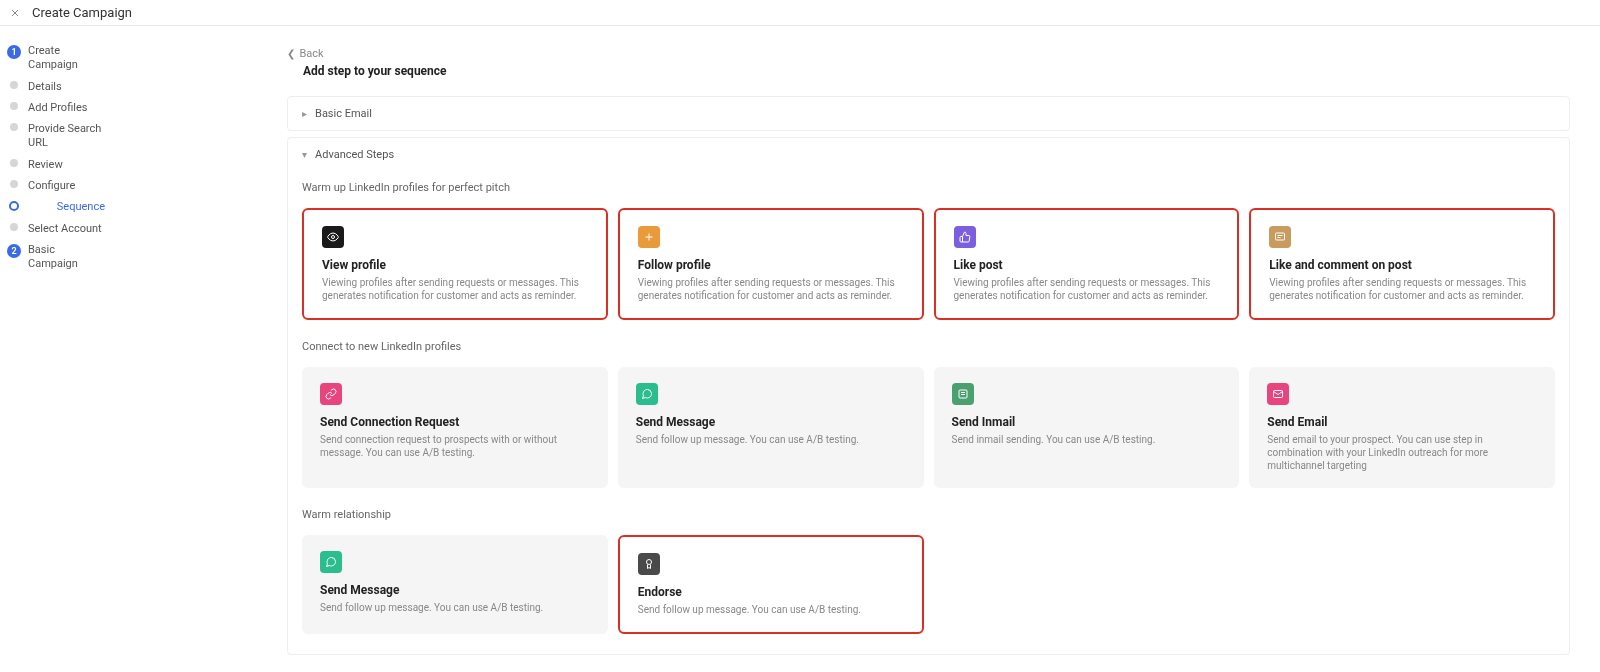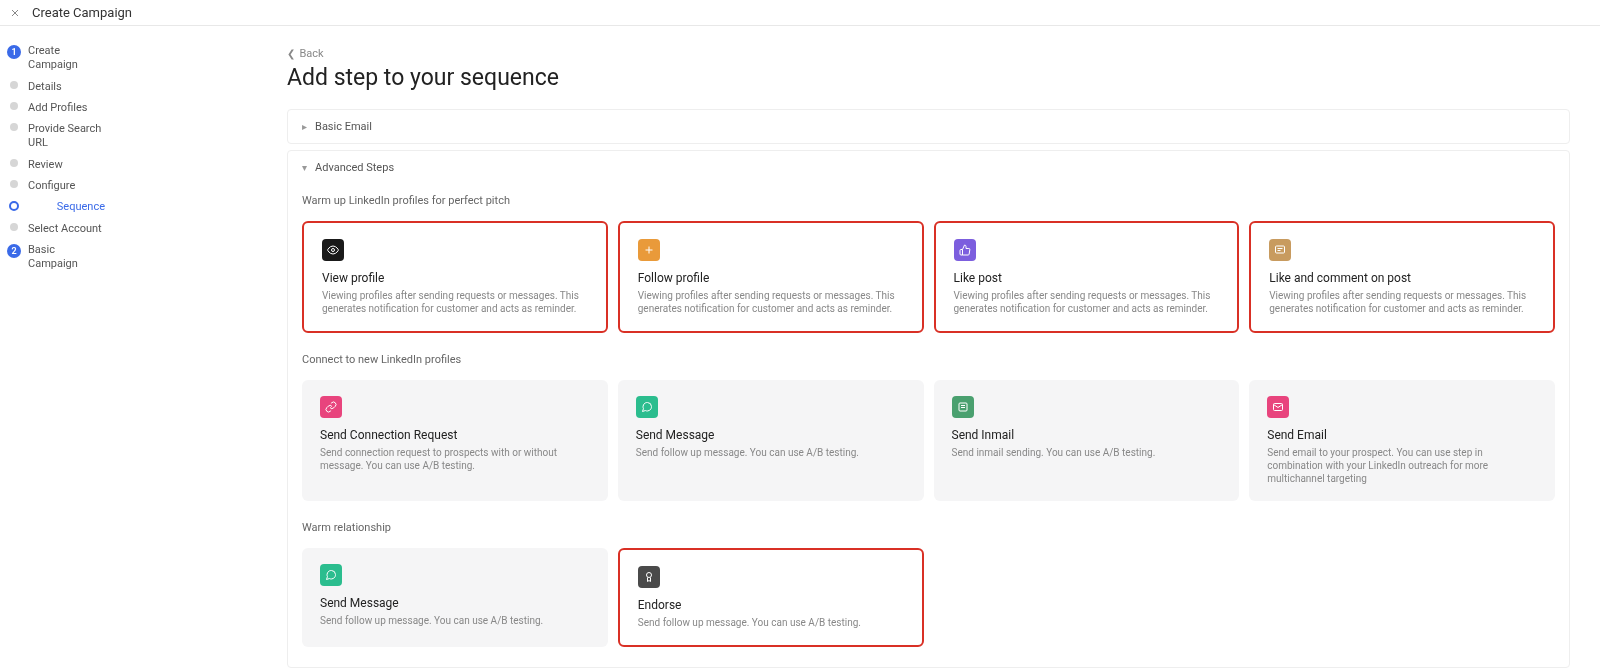--- a/index.html
+++ b/index.html
@@ -10,30 +10,30 @@
 .side { width: 105px; padding: 18px 0 0 7px; }
 .side-item { display: flex; align-items: flex-start; margin-bottom: 7px; font-size: 11px; color: #555; cursor: pointer; }
 .side-item .bullet { width: 14px; height: 14px; min-width: 14px; border-radius: 50%; background: #d6d6d6; margin-right: 7px; margin-top: 1px; }
 .side-item.active .bullet, .side-item.number .bullet { background: #3a6ae8; color: #fff; display: flex; align-items: center; justify-content: center; font-size: 9px; font-weight: 600; }
 .side-item.current { color: #3a6ae8; justify-content: space-between; }
 .side-item.current .bullet { background: #fff; border: 2px solid #3a6ae8; width: 10px; height: 10px; min-width: 10px; }
 .side-item span.label { line-height: 1.3; }
 .main { flex: 1; padding: 16px 30px 20px 182px; }
 .backlink { font-size: 11px; color: #888; cursor: pointer; display: inline-flex; align-items: center; margin-bottom: 4px; }
 .backlink .chev { margin-right: 4px; font-size: 10px; }
-h1.pagetitle { font-size: 23px; font-weight: 400; color: #222; margin-bottom: 18px; }
+h1.pagetitle { font-size: 12px; font-weight: 700; color: #222; margin-bottom: 18px; margin-left: 16px; }
 .accordion { border: 1px solid #eee; border-radius: 4px; padding: 10px 14px; font-size: 11px; color: #555; display: flex; align-items: center; cursor: pointer; margin-bottom: 6px; }
 .accordion .chev { font-size: 10px; margin-right: 8px; color: #999; }
 .section-container { border: 1px solid #eee; border-radius: 4px; padding: 0 14px 20px 14px; }
 .section-title { font-size: 11px; color: #666; margin: 20px 0 14px 0; font-weight: 400; }
 .card-group { display: grid; grid-template-columns: repeat(4, 1fr); gap: 10px; }
 .card { background: #f5f5f6; border-radius: 6px; padding: 16px 18px; cursor: pointer; }
 .card.highlighted { border: 2px solid #d93025; background: #fff; }
 .card .iconbox { width: 22px; height: 22px; border-radius: 4px; display: flex; align-items: center; justify-content: center; margin-bottom: 10px; color: #fff; }
-.card .card-title { font-size: 12px; font-weight: 400; color: #222; margin-bottom: 4px; }
+.card .card-title { font-size: 12px; font-weight: 700; color: #222; margin-bottom: 4px; }
 .card .card-desc { font-size: 10px; color: #888; line-height: 1.3; }
 .ic-black { background: #1a1a1a; }
 .ic-orange { background: #e99a3a; }
 .ic-purple { background: #7c5ede; }
 .ic-tan { background: #c89b5f; }
 .ic-pink { background: #e8447d; }
 .ic-teal { background: #2bbd8e; }
 .ic-green { background: #4aa06f; }
 .ic-rose { background: #e8447d; }
 .ic-dark { background: #4a4a4a; }

